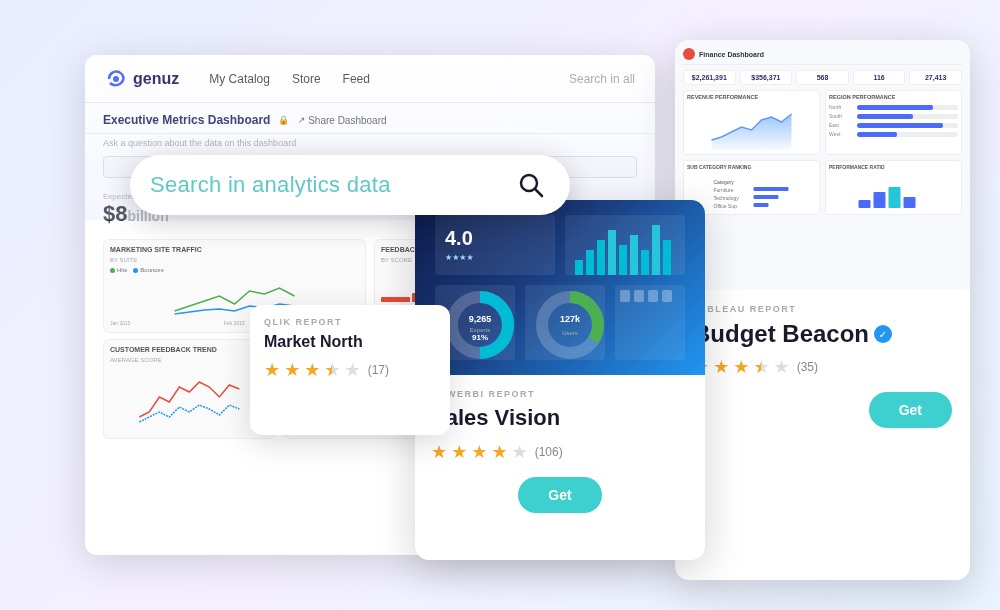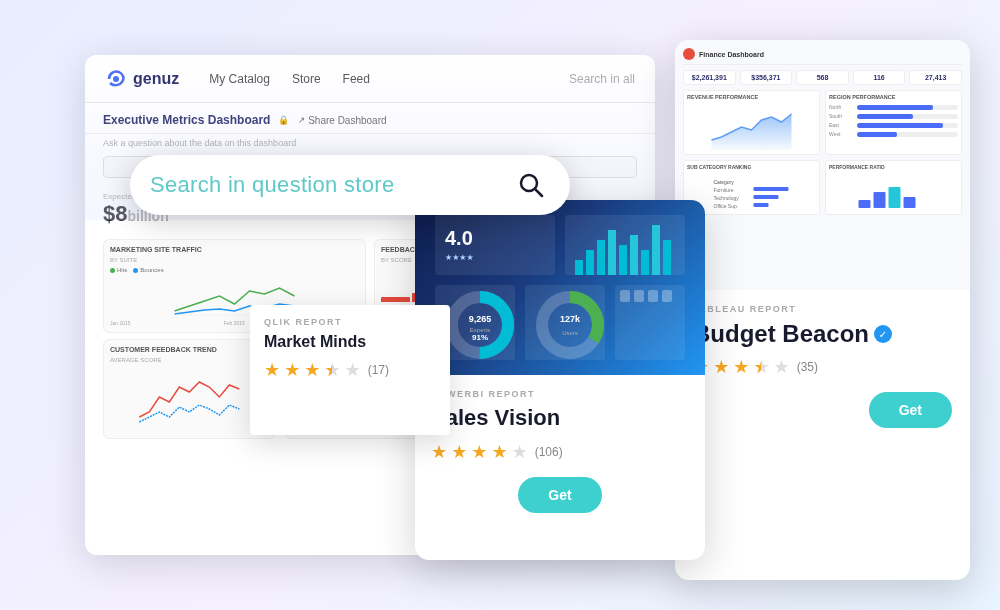--- a/index.html
+++ b/index.html
@@ -510,21 +510,21 @@
     }
 
     
     .card-qlik {
       position: absolute;
       left: 250px;
       top: 305px;
       width: 200px;
       height: 130px;
       background: #fff;
-      border-radius: 4px;
+      border-radius: 12px;
       box-shadow: 0 8px 30px rgba(0,0,0,0.15);
       padding: 12px 14px;
       z-index: 25;
     }
 
     
     .search-shadow {
       position: absolute;
       left: 85px;
       top: 55px;
@@ -651,32 +651,32 @@
           <rect x="52" y="15" width="8" height="43" fill="#26c6da"></rect>
           <rect x="62" y="30" width="8" height="28" fill="#26c6da"></rect>
         </svg>
       </div>
     </div>
   </div>
 
   <div class="search-shadow"></div>
 
   <div class="search-overlay">
-    <span class="search-text-display">Search in question store</span>
+    <span class="search-text-display">Search in analytics data</span>
     <div class="search-icon-circle">
       <svg width="28" height="28" viewBox="0 0 28 28" fill="none">
         <circle cx="12" cy="12" r="8" stroke="#1a1a2e" stroke-width="2.5"></circle>
         <line x1="18" y1="18" x2="25" y2="25" stroke="#1a1a2e" stroke-width="2.5" stroke-linecap="round"></line>
       </svg>
     </div>
   </div>
 
   <div class="card-qlik">
     <div class="report-type">QLIK REPORT</div>
-    <div class="report-title" style="font-size:16px; font-weight:700; color:#1a1a2e; margin-bottom:8px;">Market Minds</div>
+    <div class="report-title" style="font-size:16px; font-weight:700; color:#1a1a2e; margin-bottom:8px;">Market North</div>
     <div class="stars-row">
       <span class="star">★</span>
       <span class="star">★</span>
       <span class="star">★</span>
       <span class="star" style="position:relative; display:inline-block; color:#ddd; font-size:18px;">★<span style="position:absolute;left:0;top:0;width:50%;overflow:hidden;color:#f5a623;">★</span></span>
       <span class="star empty">★</span>
       <span class="review-count">(17)</span>
     </div>
   </div>
 

